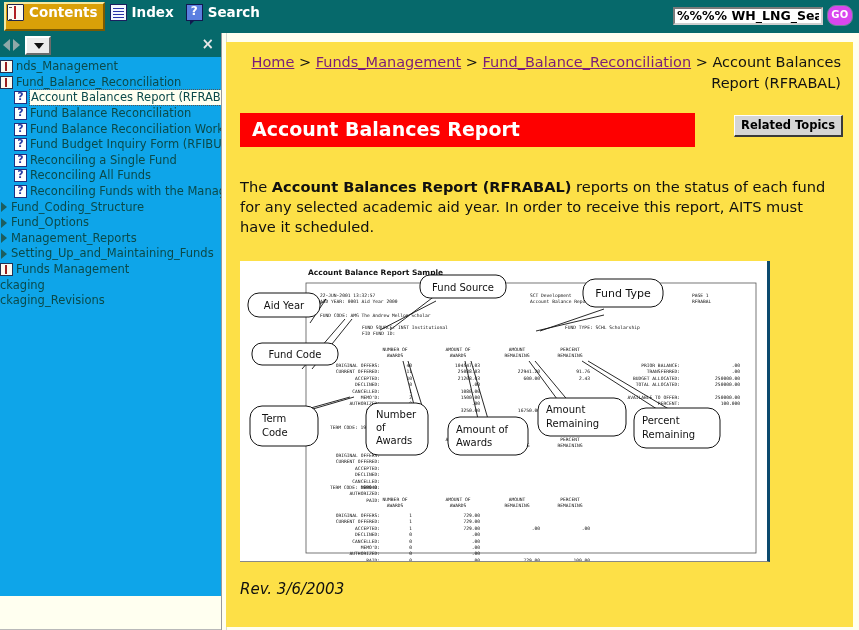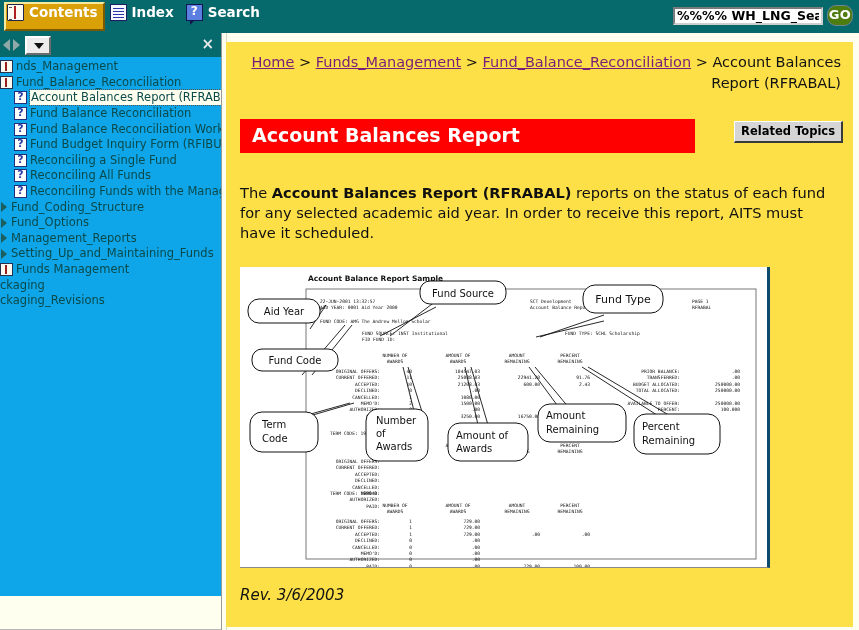--- a/index.html
+++ b/index.html
@@ -57,22 +57,22 @@
     position:absolute;right:6px;top:5px;display:flex;align-items:center;
   }
   .search-input{
     width:150px;height:18px;box-sizing:border-box;
     border:2px inset #cfcfcf;background:#ffffff;
     font-family:"DejaVu Sans","Liberation Sans",sans-serif;
     font-size:12.5px;font-weight:bold;color:#000;padding:0 2px;outline:none;
   }
   .go-btn{
     margin-left:4px;width:24px;height:19px;border-radius:9px;
-    background:#4d7c0f;border:1px solid #6d8396;color:#ffffff;
-    font-size:13px;font-weight:bold;line-height:17px;text-align:center;
+    background:#d946ef;border:1px solid #6d8396;color:#ffffff;
+    font-size:10px;font-weight:bold;line-height:17px;text-align:center;
     cursor:pointer;letter-spacing:.5px;
   }
 
   
   .navpane{
     position:absolute;left:0;top:33px;width:221px;height:563px;
     background:#fffff0;box-sizing:border-box;
   }
   .nav-head{
     height:24px;background:#06696b;display:flex;align-items:center;
@@ -138,21 +138,21 @@
   .content{
     position:absolute;left:226px;top:42px;width:627px;height:585px;
     background:#fde047;overflow:hidden;box-sizing:border-box;padding:6px 10px 0 14px;
   }
   .crumb{
     text-align:right;font-size:14.5px;color:#121212;line-height:21px;
     padding-right:2px;margin-top:4px;
   }
   .crumb a{color:#7a1d7a;text-decoration:underline;cursor:pointer;}
   .titlebar{
-    margin-top:25px;display:flex;align-items:flex-start;justify-content:space-between;
+    margin-top:19px;display:flex;align-items:flex-start;justify-content:space-between;
   }
   .title-red{
     background:#fe0000;color:#ffffff;font-size:19px;font-weight:bold;
     padding:6px 10px 7px 12px;width:455px;box-sizing:border-box;line-height:21px;
   }
   .rel-btn{
     margin-top:2px;background:#d5d5d5;color:#000;font-size:11.5px;font-weight:bold;
     border-top:1px solid #ffffff;border-left:1px solid #ffffff;
     border-right:2px solid #3a3a3a;border-bottom:2px solid #3a3a3a;
     padding:2px 6px 3px 6px;cursor:pointer;white-space:nowrap;

